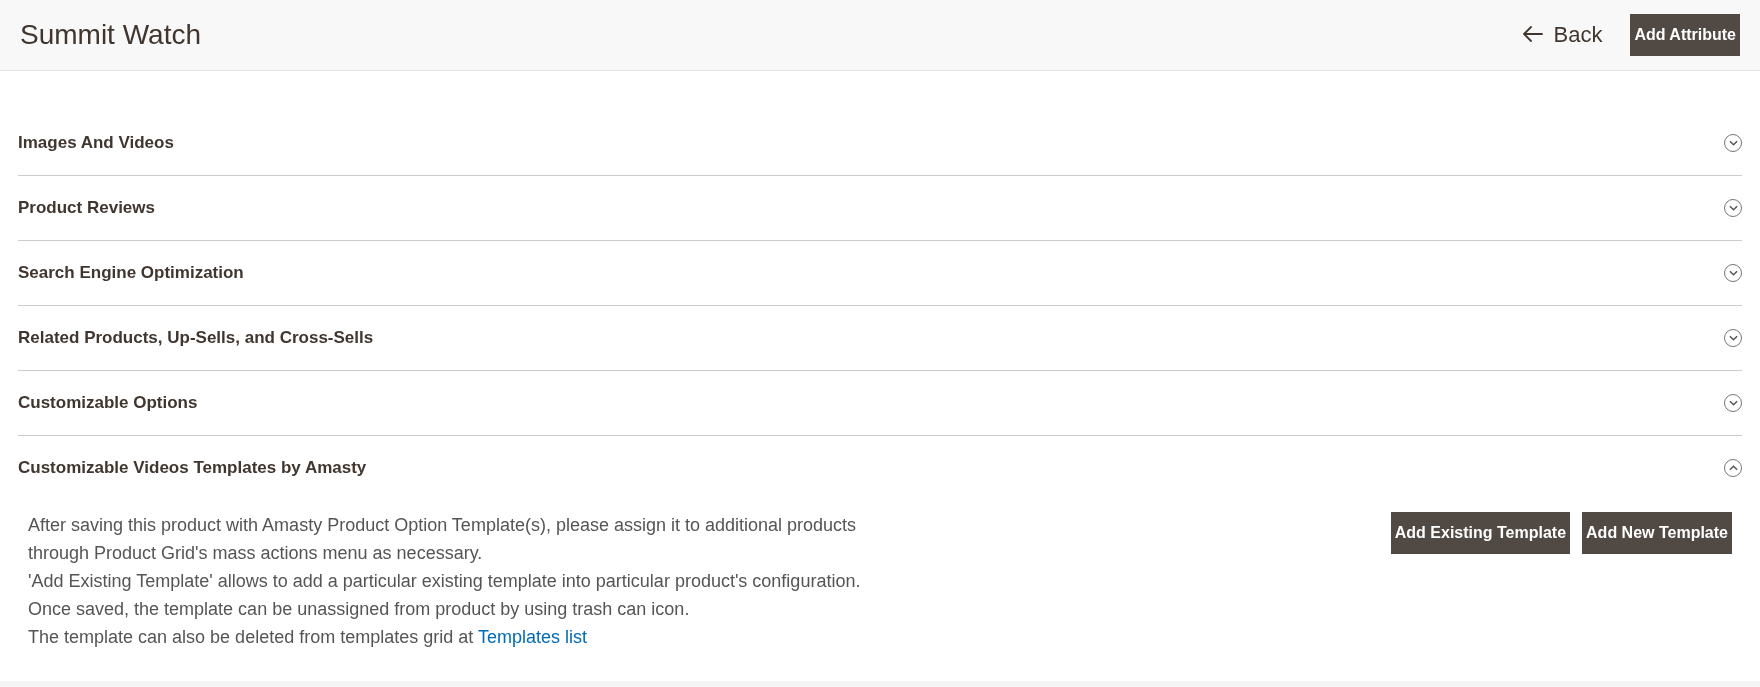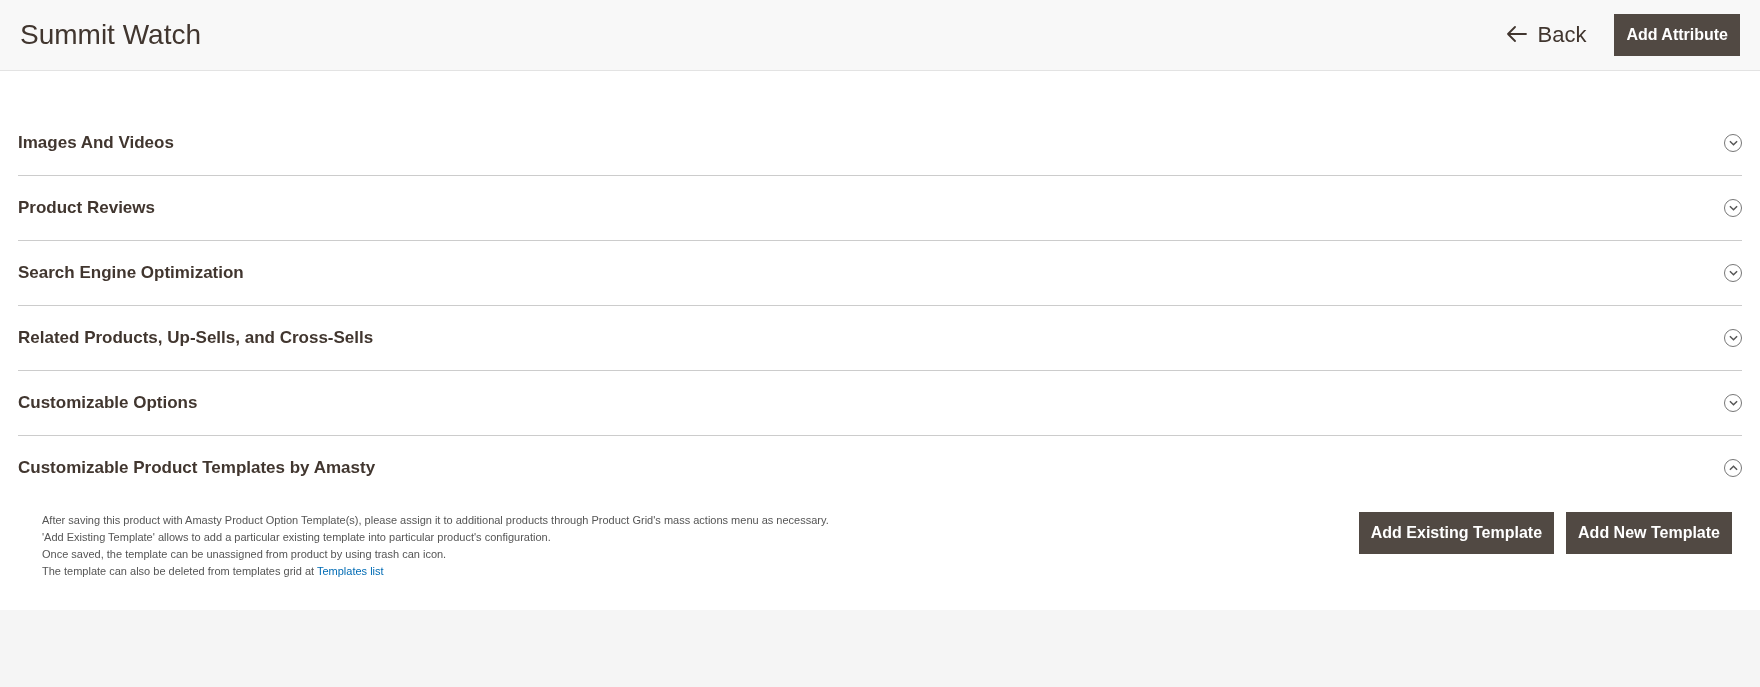--- a/index.html
+++ b/index.html
@@ -33,21 +33,21 @@
     align-items: center;
     gap: 10px;
     color: #41362f;
     font-size: 22px;
     cursor: pointer;
     margin-right: 16px;
   }
   .back-link svg { width: 20px; height: 16px; }
   .btn {
     border: none;
-    padding: 12px 12px;
+    padding: 12px 4px;
     font-size: 16px;
     font-weight: 600;
     cursor: pointer;
     font-family: inherit;
   }
   .btn-dark {
     background: #514943;
     color: #fff;
   }
   .btn-primary {
@@ -109,24 +109,23 @@
     stroke: #555; stroke-width: 1.6; fill: none;
   }
   .accordion-body {
     padding: 12px 10px 30px 10px;
     display: flex;
     justify-content: space-between;
     gap: 40px;
   }
   .help-text {
     max-width: 880px;
-    font-size: 11px;
+    font-size: 18px;
     color: #555;
     line-height: 1.55;
-    margin-left: 14px;
   }
   .help-text a {
     color: #006bb4;
     text-decoration: none;
   }
   .body-actions {
     display: flex;
     gap: 12px;
     align-items: flex-start;
   }
@@ -207,21 +206,21 @@
         <span class="chevron-circle">
           <svg viewBox="0 0 10 6">
               <path d="M1 1 L5 5 L9 1"></path>
             </svg>
         </span>
       </div>
     </div>
 
     <div class="accordion-section">
       <div class="accordion-header">
-        <span class="accordion-title">Customizable Product Templates by Amasty</span>
+        <span class="accordion-title">Customizable Videos Templates by Amasty</span>
         <span class="chevron-circle">
           <svg viewBox="0 0 10 6">
               <path d="M1 5 L5 1 L9 5"></path>
             </svg>
         </span>
       </div>
       <div class="accordion-body">
         <div class="help-text">
           <div>After saving this product with Amasty Product Option Template(s), please assign it to additional products through Product Grid's mass actions menu as necessary.</div>
           <div>'Add Existing Template' allows to add a particular existing template into particular product's configuration.</div>

